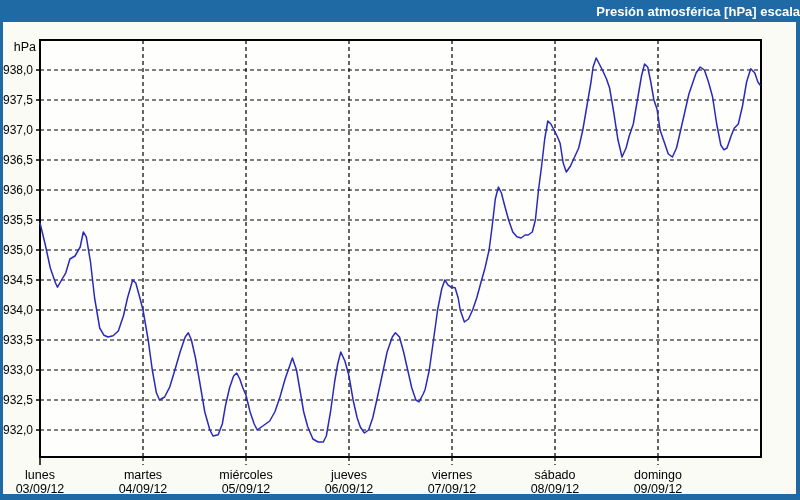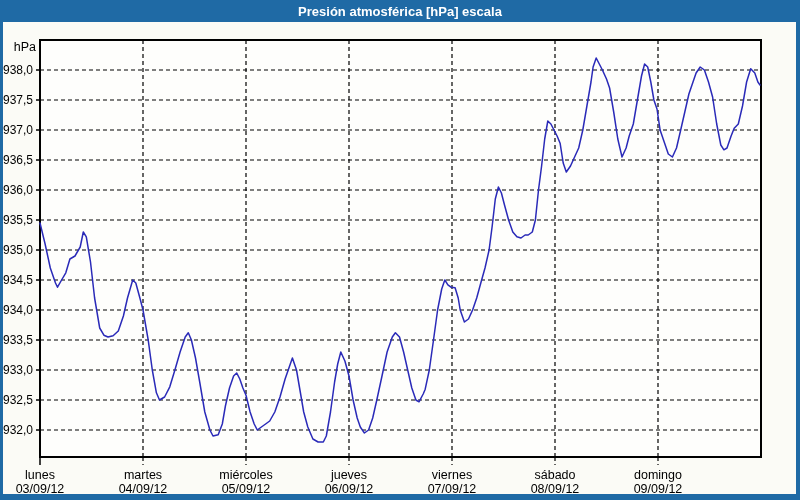--- a/index.html
+++ b/index.html
@@ -11,21 +11,21 @@
   #frame-left{left:0;top:22px;width:3px;height:478px;}
   #frame-right{right:0;top:22px;width:4px;height:478px;}
   #frame-bottom{left:0;bottom:0;width:800px;height:6px;}
   #chart-svg{position:absolute;left:0;top:22px;}
   text{font-family:"Liberation Sans",sans-serif;}
 </style>
 </head>
 <body>
 
 <div id="window" style="background: rgb(251, 251, 246);">
-  <div id="titlebar" style="background: rgb(31, 106, 165);">
+  <div id="titlebar" style="background: rgb(31, 106, 165); justify-content: flex-end;">
     <span>Presión atmosférica [hPa] escala</span>
   </div>
   <div id="frame-left" class="frame" style="background: rgb(31, 106, 165);"></div>
   <div id="frame-right" class="frame" style="background: rgb(31, 106, 165);"></div>
   <div id="frame-bottom" class="frame" style="background: rgb(31, 106, 165);"></div>
   <svg id="chart-svg" width="800" height="478" viewBox="0 22 800 478">
       <rect x="40" y="40" width="721" height="417" fill="#fefefc"></rect>
       <line x1="40" y1="69.99999999999977" x2="761" y2="69.99999999999977" stroke="#000000" stroke-width="1.2" stroke-dasharray="4 3"></line>
       <line x1="36" y1="69.99999999999977" x2="40" y2="69.99999999999977" stroke="#000000" stroke-width="1.5"></line>
       <text x="33" y="73.99999999999977" text-anchor="end" font-size="12" fill="#000000">938,0</text>

